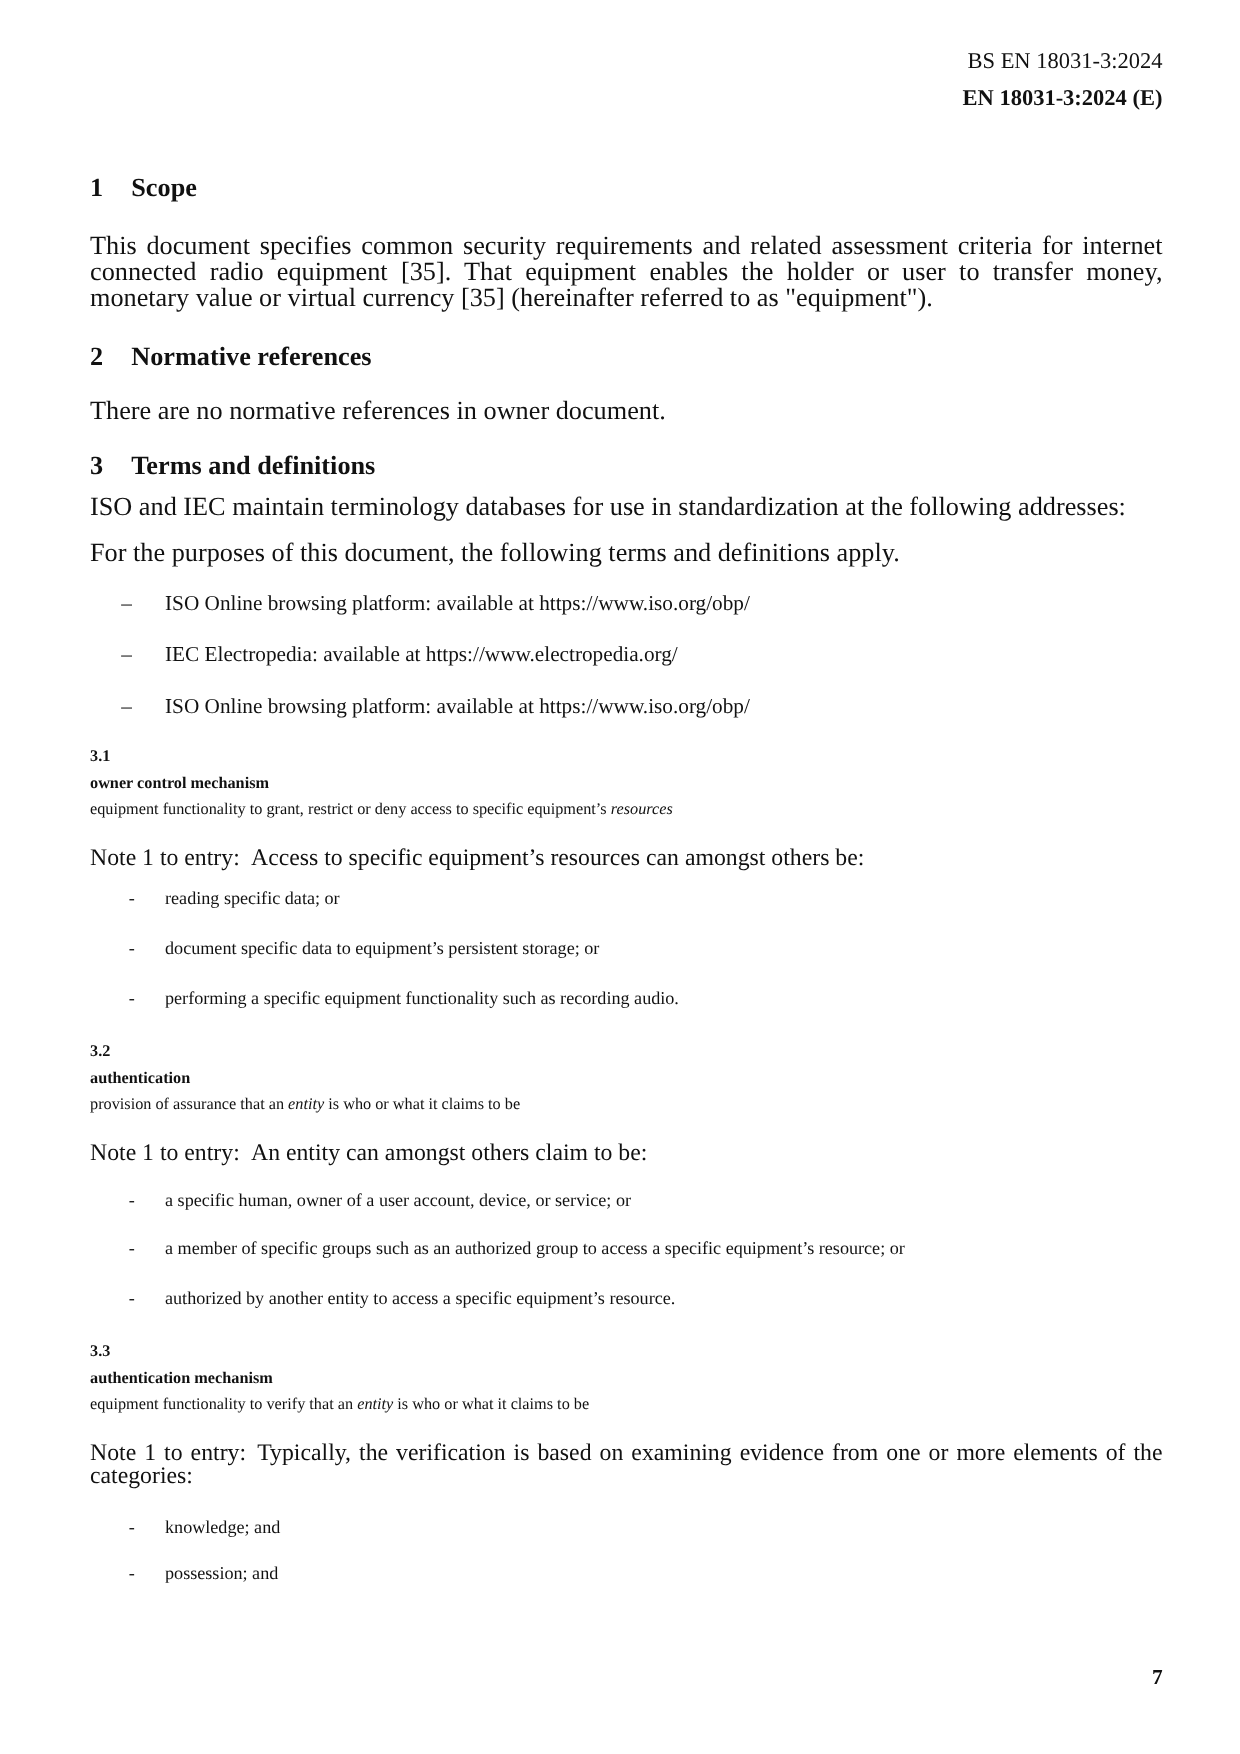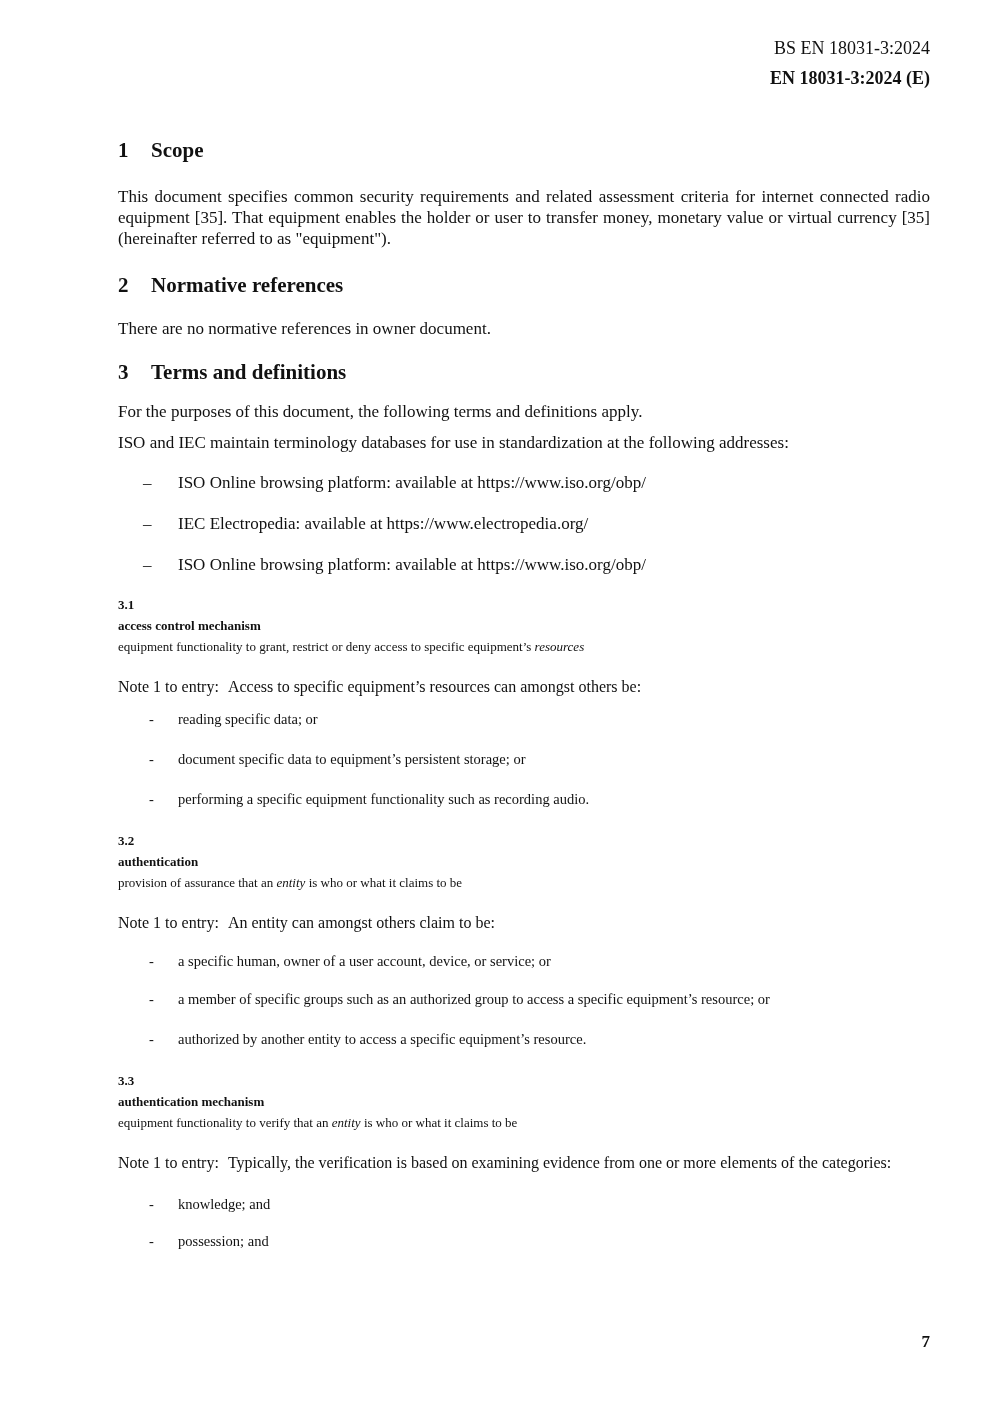--- a/index.html
+++ b/index.html
@@ -4,48 +4,48 @@
 <style>
   * { box-sizing: border-box; }
   html, body { margin: 0; padding: 0; background: #ffffff; }
   .page {
     position: relative;
     width: 992px;
     height: 1403px;
     background: #ffffff;
     color: #111111;
     font-family: "Liberation Serif", "DejaVu Serif", serif;
-    padding: 33px 62px 0 118px;
+    padding: 33px 62px 0 72px;
     overflow: hidden;
   }
   
   .doc-header { text-align: right; font-size: 18px; line-height: 30px; }
   .doc-header .line2 { font-weight: bold; }
   
   .section-heading {
     display: flex;
     font-size: 21px;
     line-height: 25px;
     font-weight: bold;
     margin: 0;
   }
   .section-heading .num { flex: none; width: 33px; }
   
-  .body-p { font-size: 17px; line-height: 21px; margin: 0; }
+  .body-p { font-size: 21px; line-height: 21px; margin: 0; }
   .justify { text-align: justify; }
   
   .dash-item { display: flex; font-size: 17px; line-height: 21px; }
   .dash-item .bullet { flex: none; width: 60px; padding-left: 25px; }
   .dash-item .item-text { flex: 1; }
   
   .term-head { font-size: 13px; line-height: 21px; }
   .term-num, .term-name { font-weight: bold; }
   .term-def em { font-style: italic; }
   
-  .note { font-size: 16px; line-height: 18px; margin: 0; }
+  .note { font-size: 19px; line-height: 18px; margin: 0; }
   .note-label { margin-right: 9px; }
   .note-item { display: flex; font-size: 14.5px; line-height: 18px; }
   .note-item .bullet { flex: none; width: 60px; padding-left: 31px; }
   .note-item .item-text { flex: 1; }
   
   .mt45 { margin-top: 45px; }
   .mt24 { margin-top: 24px; }
   .mt23 { margin-top: 23px; }
   .mt22 { margin-top: 22px; }
   .mt21 { margin-top: 21px; }
@@ -82,42 +82,42 @@
   <h1 class="section-heading mt24">
     <span class="num">2</span>
     <span>Normative references</span>
   </h1>
   <p class="body-p mt20">There are no normative references in owner document.</p>
 
   <h1 class="section-heading mt21">
     <span class="num">3</span>
     <span>Terms and definitions</span>
   </h1>
+  <p class="body-p mt10">ISO and IEC maintain terminology databases for use in standardization at the following addresses:</p>
   <p class="body-p mt16">For the purposes of this document, the following terms and definitions apply.</p>
-  <p class="body-p mt10">ISO and IEC maintain terminology databases for use in standardization at the following addresses:</p>
 
   <div class="dash-list">
     <div class="dash-item mt19">
       <span class="bullet">–</span>
       <span class="item-text">ISO Online browsing platform: available at https://www.iso.org/obp/</span>
     </div>
     <div class="dash-item mt20">
       <span class="bullet">–</span>
       <span class="item-text">IEC Electropedia: available at https://www.electropedia.org/</span>
     </div>
     <div class="dash-item mt20">
       <span class="bullet">–</span>
       <span class="item-text">ISO Online browsing platform: available at https://www.iso.org/obp/</span>
     </div>
   </div>
 
   <section>
     <div class="term-head mt19">
       <div class="term-num">3.1</div>
-      <div class="term-name">access control mechanism</div>
+      <div class="term-name">owner control mechanism</div>
       <div class="term-def"><span>equipment functionality to grant, restrict or deny access to specific equipment’s </span><em>resources</em><span></span></div>
     </div>
     <p class="note mt21">
       <span class="note-label">Note 1 to entry:</span><span>Access to specific equipment’s resources can amongst others be:</span>
     </p>
     <div class="note-list">
       <div class="note-item mt14">
         <span class="bullet">-</span>
         <span class="item-text">reading specific data; or</span>
       </div>

